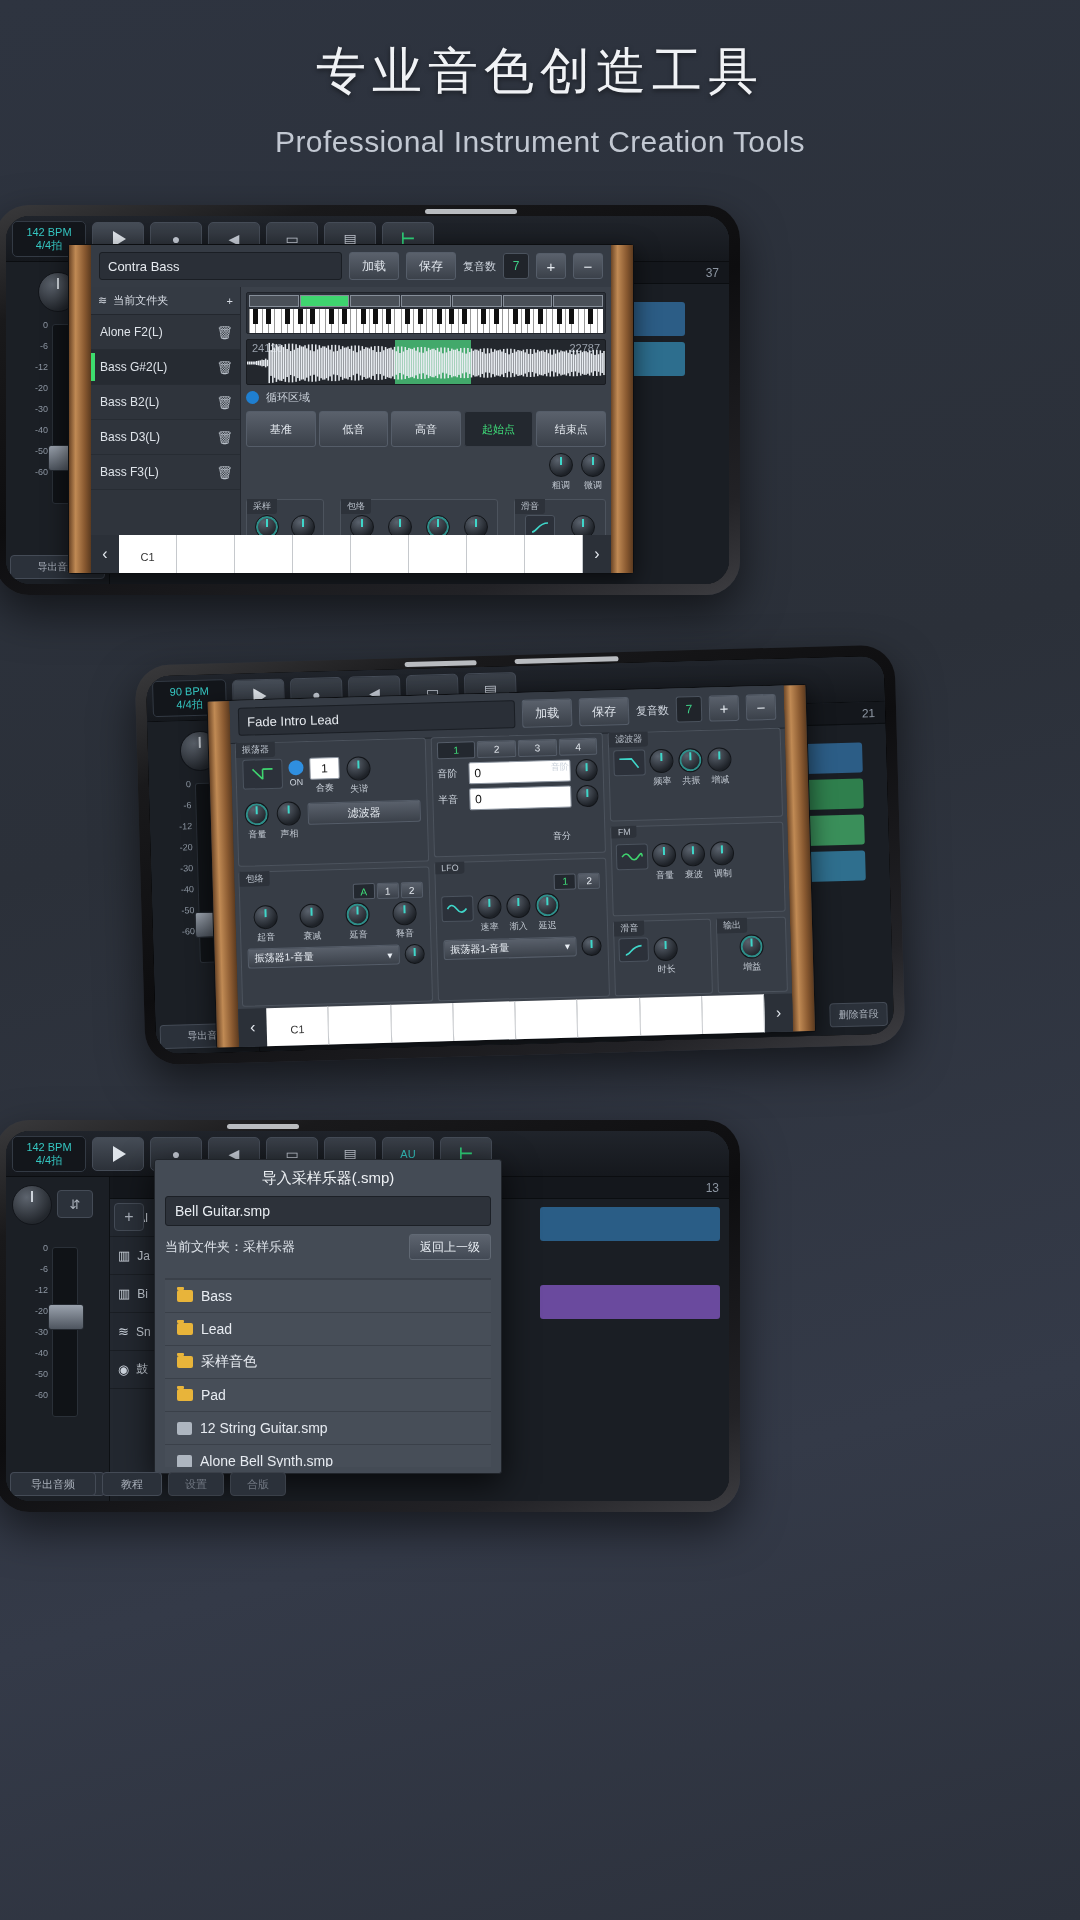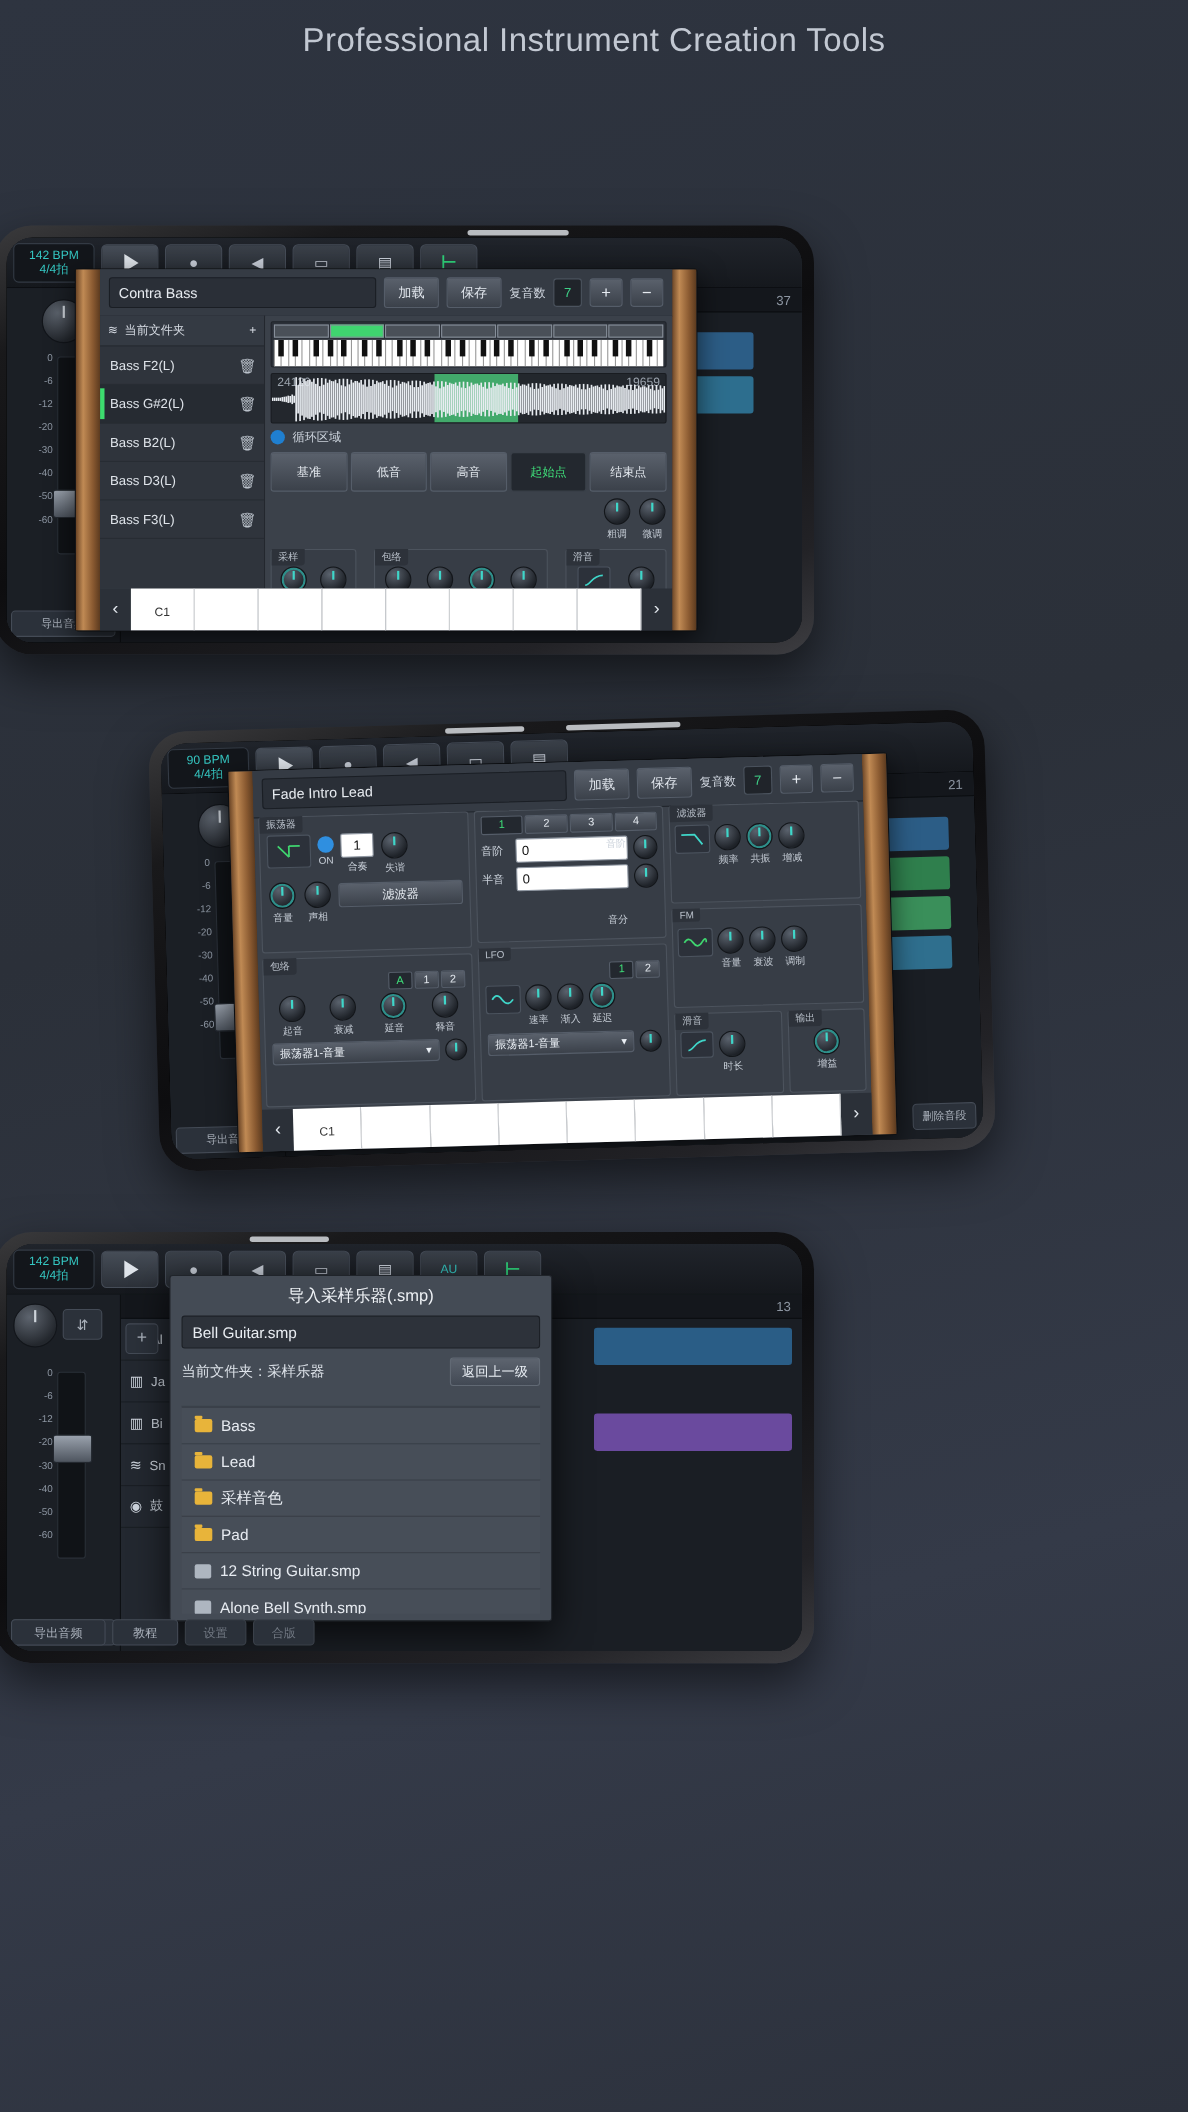--- a/index.html
+++ b/index.html
@@ -157,20 +157,21 @@
   .folder{width:16px;height:12px;background:#e8b43a;border-radius:2px;position:relative;flex:none;}
   .folder::before{content:"";position:absolute;top:-3px;left:0;width:7px;height:3px;background:#e8b43a;border-radius:1px;}
   .fileicon{width:15px;height:13px;background:#aeb6c0;border-radius:2px;flex:none;}
 </style>
 </head>
 <body>
 
 <div class="bg-grad"></div>
 
 <div class="header">
+  <div class="h-cn">专业音色创造工具</div>
   <div class="h-en">Professional Instrument Creation Tools</div>
 </div>
 
 <div class="phone" id="phone1">
   <div class="spk" style="left:430px;top:4px;width:92px;"></div>
   <div class="bezel">
     <div class="screen">
       <div class="app">
 
         <div class="topbar">
@@ -233,21 +234,21 @@
               <div class="sqbtn">−</div>
             </div>
 
             <div class="slist">
               <div class="shead">
                 <span>≋</span>
                 <span style="flex:1;margin-left:6px;">当前文件夹</span>
                 <span>+</span>
               </div>
               <div class="sitem">
-                  <span>Bass F2(L)</span>
+                  <span>Alone F2(L)</span>
                   <span class="trash">🗑</span>
                 </div>
               <div class="sitem sel">
                   <span>Bass G#2(L)</span>
                   <span class="trash">🗑</span>
                 </div>
               <div class="sitem">
                   <span>Bass B2(L)</span>
                   <span class="trash">🗑</span>
                 </div>
@@ -350,21 +351,21 @@
                     <div class="div" style="left: 92.8571%;"></div>
                     <div class="div" style="left: 94.6429%;"></div>
                     <div class="div" style="left: 96.4286%;"></div>
                     <div class="bk" style="left: calc(96.4286% - 2px);"></div>
                     <div class="div" style="left: 98.2143%;"></div>
                   </div>
               </div>
 
               <div class="wave">
                 <div class="num" style="left:5px;">24120</div>
-                <div class="num" style="right:5px;">19659</div>
+                <div class="num" style="right:5px;">22787</div>
                 <div class="sel" style="left:148px;width:76px;"></div>
                 <svg width="100%" height="46" style="position:absolute;left:0;top:0;">
                   <g id="wf1" fill="#e9edf2">
                       <rect x="0%" y="21.5" width="0.42%" height="3"></rect>
                       <rect x="0.5%" y="21.5" width="0.42%" height="3"></rect>
                       <rect x="1%" y="21.5" width="0.42%" height="3"></rect>
                       <rect x="1.5%" y="21.5" width="0.42%" height="3"></rect>
                       <rect x="2%" y="21.5" width="0.42%" height="3"></rect>
                       <rect x="2.5%" y="20.973500529036954" width="0.42%" height="4.052998941926088"></rect>
                       <rect x="3%" y="20.67253258052603" width="0.42%" height="4.654934838947935"></rect>

